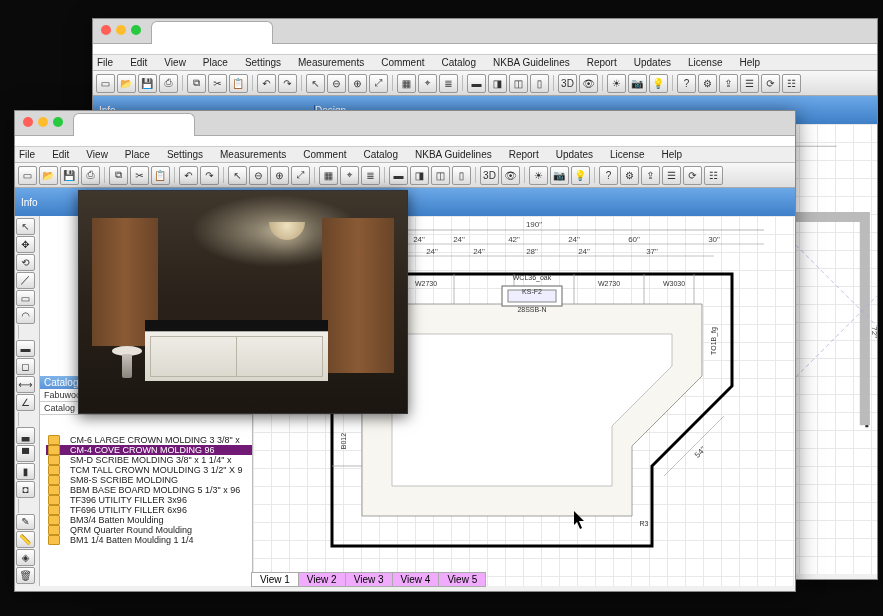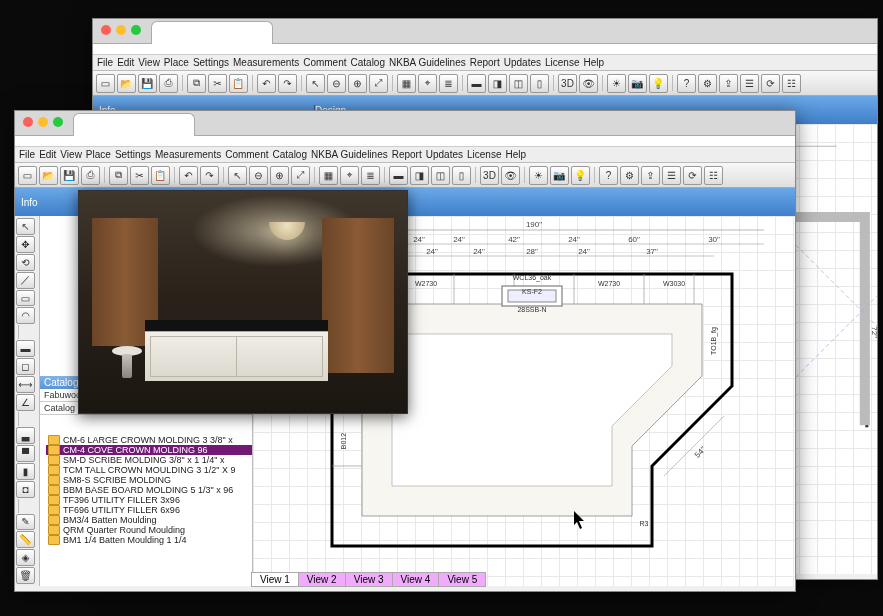--- a/index.html
+++ b/index.html
@@ -45,21 +45,21 @@
     border-radius: 6px 6px 0 0;
     border: 1px solid #aaa; border-bottom: none;
   }
   .addrstrip { height: 10px; background: #fff; border-bottom: 1px solid #ccc; }
   .menubar {
     background: #eee;
     border-bottom: 1px solid #bbb;
     padding: 2px 4px;
     font-size: 10px;
     color: #222;
-    display: flex; gap: 4px;
+    display: flex; gap: 17px;
     white-space: nowrap;
   }
   .menubar span { cursor: default; }
   .toolbar {
     background: linear-gradient(#f8f8f8,#dedede);
     border-bottom: 1px solid #aaa;
     padding: 2px 3px;
     display: flex; gap: 2px;
     align-items: center;
     height: 20px;
@@ -112,21 +112,21 @@
     padding: 1px 4px;
     border-bottom: 1px solid #ccc;
     color: #333;
   }
   .catlist {
     font-size: 9px;
     color: #222;
     padding: 2px 0 2px 6px;
   }
   .catitem {
-    display: flex; align-items: center; gap: 3px;
+    display: flex; align-items: center; gap: 10px;
     padding: 0 2px;
     white-space: nowrap;
     overflow: hidden;
   }
   .catitem.sel { background: #701a75; color: #fff; }
   .folder-ic {
     width: 10px; height: 8px;
     background: #f7c14a;
     border: 1px solid #c8921a;
     border-radius: 1px;

